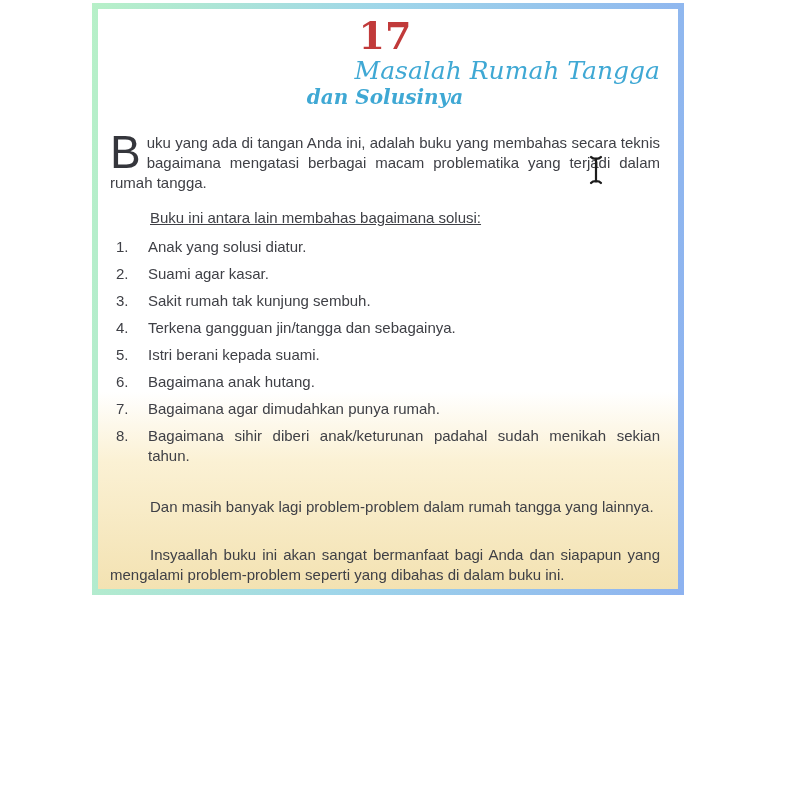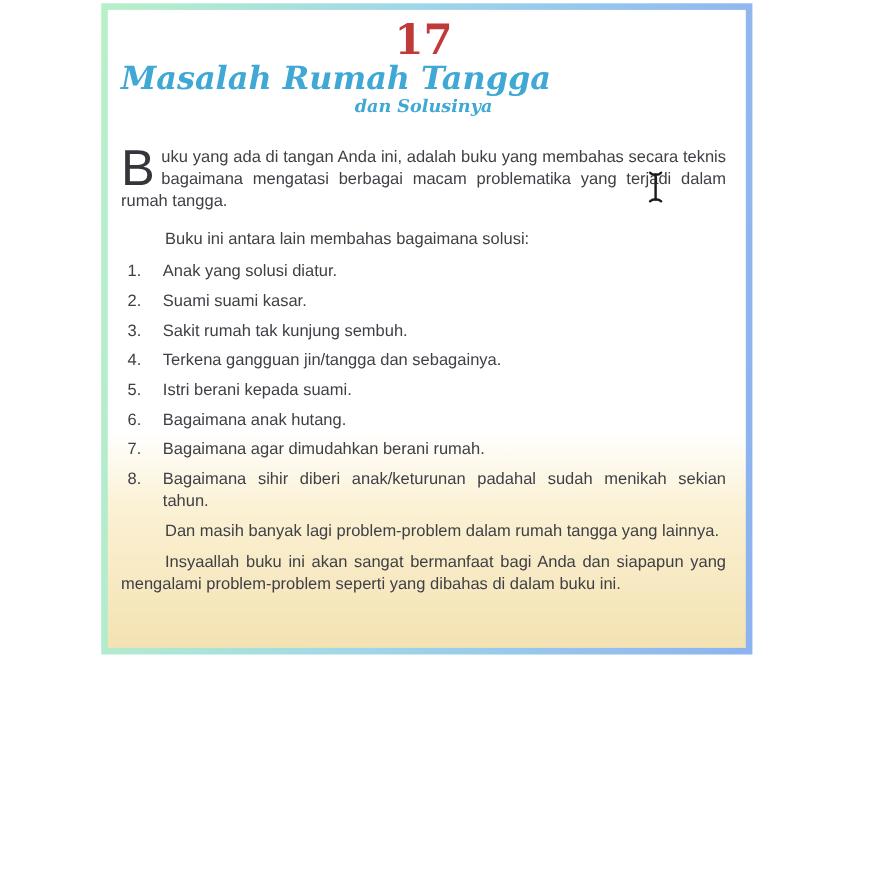--- a/index.html
+++ b/index.html
@@ -9,29 +9,29 @@
   .page{position:absolute;left:92px;top:3px;width:592px;height:592px;box-sizing:border-box;
         padding:6px;background:linear-gradient(95deg,#b7f0c8 0%,#9fd6e9 45%,#8db2f0 100%);}
   .page-inner{position:relative;width:100%;height:100%;overflow:hidden;
         background:linear-gradient(180deg,#ffffff 0%,#ffffff 66%,#fbf1d4 78%,#f3e2b2 100%);}
 
   
   .text-col{position:relative;padding:4px 18px 0 12px;color:#3f4046;
             font-size:15px;line-height:20px;text-align:justify;filter:blur(0.3px);}
   .chapter-num{font-family:"DejaVu Serif",serif;font-weight:700;font-size:38px;line-height:42px;
                text-align:center;margin-top:2px;}
-  .title1{font-family:"DejaVu Serif",serif;font-style:italic;font-weight:700;font-size:29px;
-          line-height:28px;text-align:left;}
-  .title2{font-family:"DejaVu Serif",serif;font-style:italic;font-weight:700;font-size:16px;
+  .title1{font-family:"DejaVu Serif",serif;font-style:italic;font-weight:400;font-size:25px;
+          line-height:28px;text-align:right;}
+  .title2{font-family:"DejaVu Serif",serif;font-style:italic;font-weight:700;font-size:20px;
           line-height:24px;text-align:center;}
   .intro{margin-top:24px;}
   .dropcap{float:left;font-size:46px;line-height:34px;font-weight:400;color:#35363c;
            margin:2px 6px 0 0;}
   .indent{text-indent:40px;}
-  .list-intro{}
+  .list-intro{text-decoration:underline;}
   .solution-list{margin-top:9px;}
   .solution-item{display:grid;grid-template-columns:38px 1fr;margin-bottom:7px;}
   .solution-item .num{text-indent:6px;}
   .closing1{margin-top:13px;}
   .closing2{margin-top:10px;}
 
   
   .family{position:absolute;left:197px;top:589px;width:230px;height:202px;}
 
   
@@ -77,21 +77,21 @@
 
       <div class="solution-list">
 
           <div class="solution-item">
             <span class="num">1.</span>
             <span class="txt">Anak yang solusi diatur.</span>
           </div>
 
           <div class="solution-item">
             <span class="num">2.</span>
-            <span class="txt">Suami suami kasar.</span>
+            <span class="txt">Suami agar kasar.</span>
           </div>
 
           <div class="solution-item">
             <span class="num">3.</span>
             <span class="txt">Sakit rumah tak kunjung sembuh.</span>
           </div>
 
           <div class="solution-item">
             <span class="num">4.</span>
             <span class="txt">Terkena gangguan jin/tangga dan sebagainya.</span>
@@ -102,31 +102,31 @@
             <span class="txt">Istri berani kepada suami.</span>
           </div>
 
           <div class="solution-item">
             <span class="num">6.</span>
             <span class="txt">Bagaimana anak hutang.</span>
           </div>
 
           <div class="solution-item">
             <span class="num">7.</span>
-            <span class="txt">Bagaimana agar dimudahkan berani rumah.</span>
+            <span class="txt">Bagaimana agar dimudahkan punya rumah.</span>
           </div>
 
           <div class="solution-item">
             <span class="num">8.</span>
             <span class="txt">Bagaimana sihir diberi anak/keturunan padahal sudah menikah sekian tahun.</span>
           </div>
         </div>
 
-      <p class="closing1 indent" style="margin:7px 0 0">Dan masih banyak lagi problem-problem dalam rumah tangga yang lainnya.</p>
-      <p class="closing2 indent" style="margin:8px 0 0">Insyaallah buku ini akan sangat bermanfaat bagi Anda dan siapapun yang mengalami problem-problem seperti yang dibahas di dalam buku ini.</p>
+      <p class="closing1 indent" style="margin:31px 0 0">Dan masih banyak lagi problem-problem dalam rumah tangga yang lainnya.</p>
+      <p class="closing2 indent" style="margin:28px 0 0">Insyaallah buku ini akan sangat bermanfaat bagi Anda dan siapapun yang mengalami problem-problem seperti yang dibahas di dalam buku ini.</p>
     </div>
 
     <svg class="family" viewBox="0 0 230 202">
       <defs>
         <linearGradient id="baseRainbow" x1="0" y1="0" x2="1" y2="1">
           <stop offset="0" stop-color="#f6a45c"></stop>
             <stop offset=".25" stop-color="#f3d06a"></stop>
           <stop offset=".45" stop-color="#a8d56f"></stop>
             <stop offset=".65" stop-color="#7ab8dd"></stop>
           <stop offset=".82" stop-color="#b786cc"></stop>

